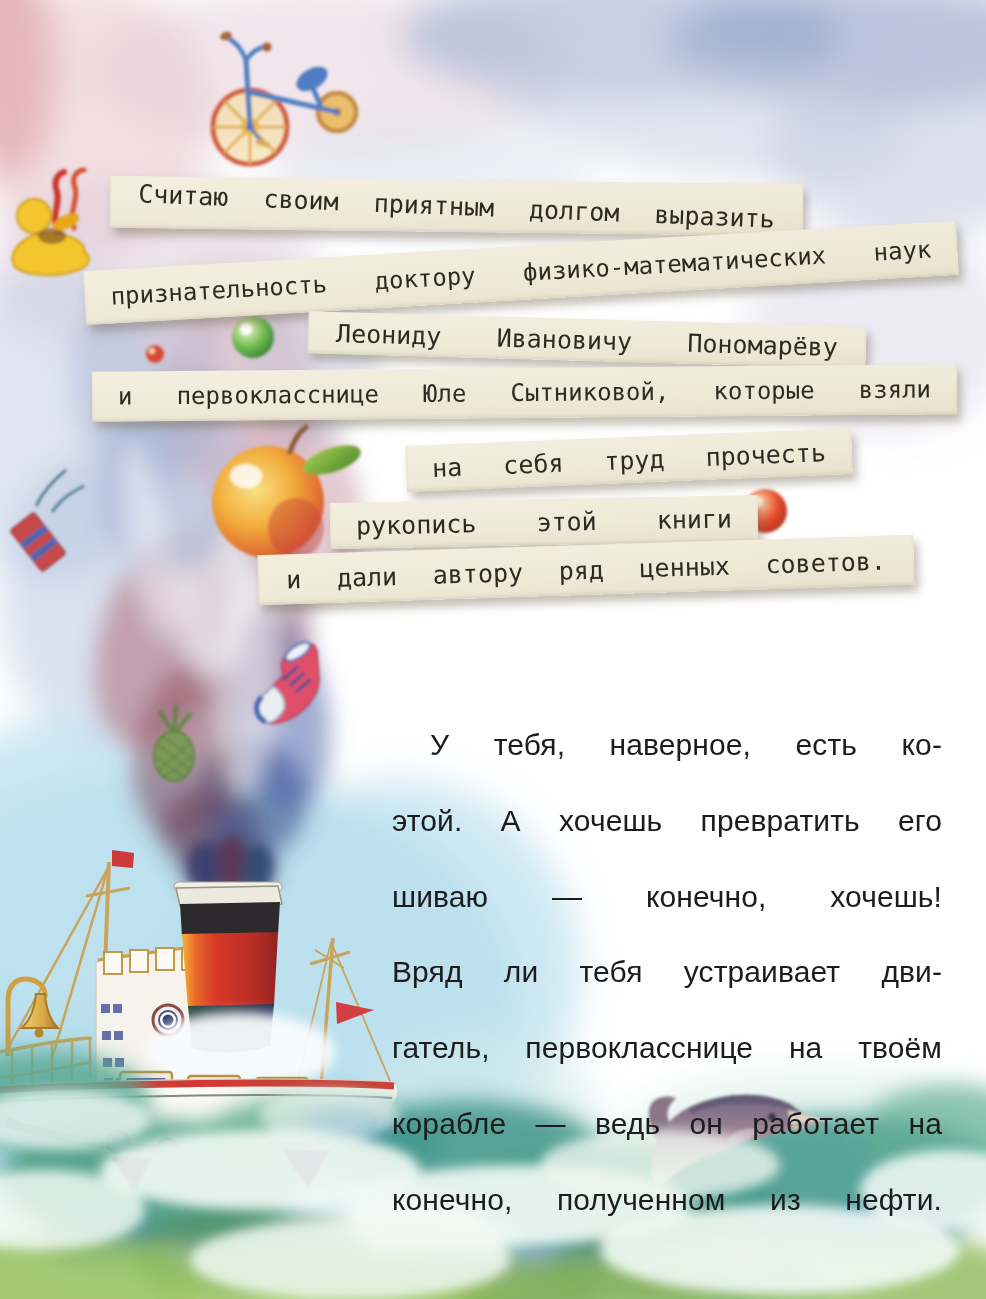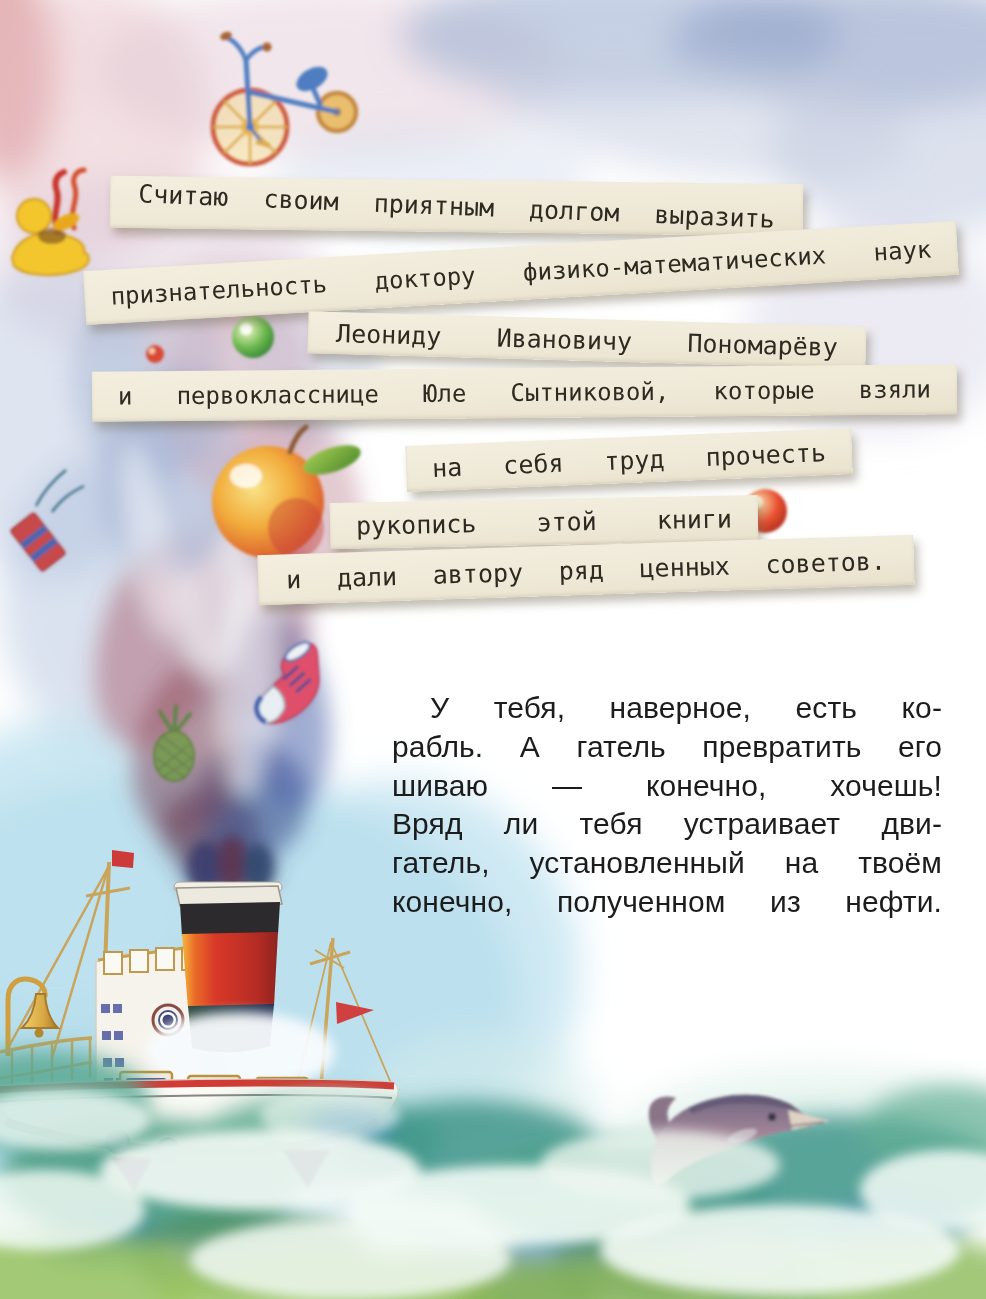--- a/index.html
+++ b/index.html
@@ -36,21 +36,21 @@
   .s6 .stxt{font-size:25px;}
   .s7{left:258px;top:545px;width:600px;height:50px;transform:rotate(-1.8deg);padding:0 28px;}
   .s7 .stxt{font-size:25px;}
 
   
   .body-text{
     position:absolute;z-index:4;left:392px;top:689px;width:550px;
     color:#1c1c1c;font-size:30px;line-height:38.8px;letter-spacing:.1px;
   }
   .body-text .line{
-    text-align:justify;text-align-last:justify;white-space:nowrap;
+    text-align:justify;text-align-last:justify;white-space:nowrap;margin-top:37px;
   }
   .body-text .line.first{text-indent:38px;}
 </style>
 </head>
 <body>
 
 <div class="page">
 
   <svg class="art" width="986" height="1299" viewBox="0 0 986 1299">
     <defs>
@@ -393,20 +393,21 @@
   </div>
   <div class="strip s6">
     <span class="stxt">рукопись этой книги</span>
   </div>
   <div class="strip s7">
     <span class="stxt">и дали автору ряд ценных советов.</span>
   </div>
 
   <div class="body-text">
     <div class="line first">У тебя, наверное, есть ко-</div>
-    <div class="line">рабль. А гатель превратить его</div>
+    <div class="line">этой. А хочешь превратить его</div>
     <div class="line">шиваю — конечно, хочешь!</div>
     <div class="line">Вряд ли тебя устраивает дви-</div>
-    <div class="line">гатель, установленный на твоём</div>
+    <div class="line">гатель, первокласснице на твоём</div>
+    <div class="line">корабле — ведь он работает на</div>
     <div class="line">конечно, полученном из нефти.</div>
   </div>
 
 </div>
 
 </body></html>

